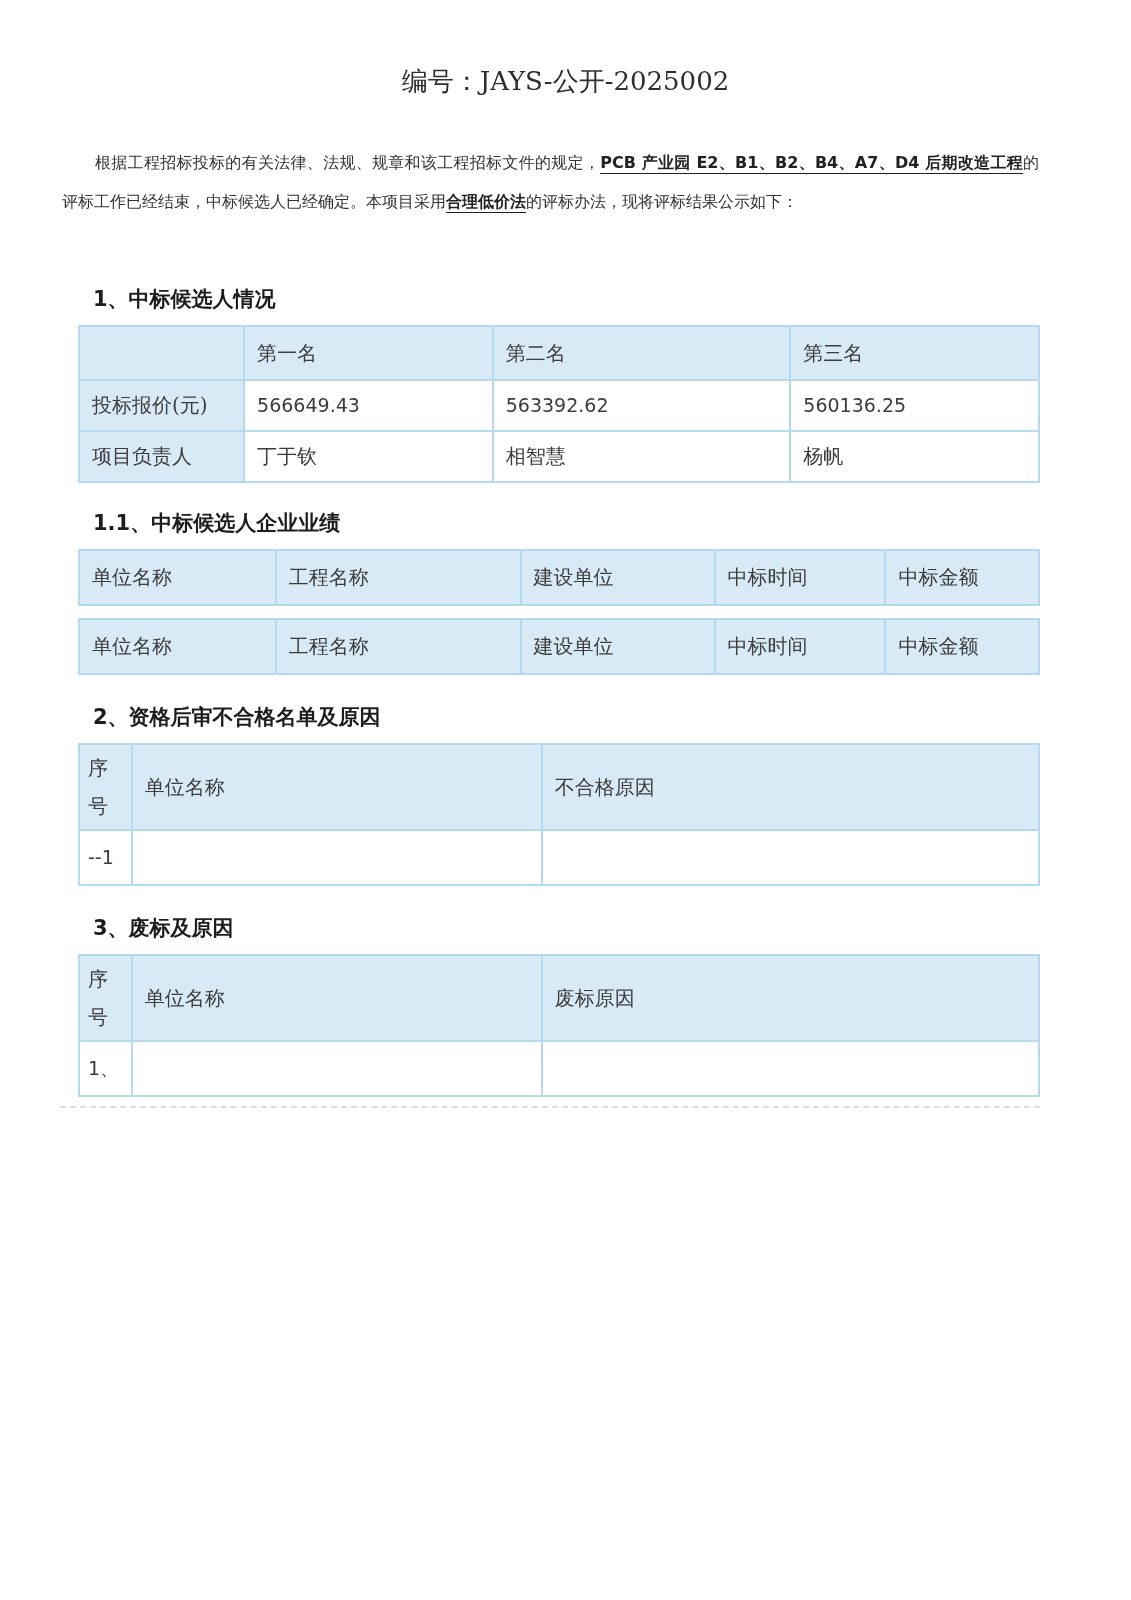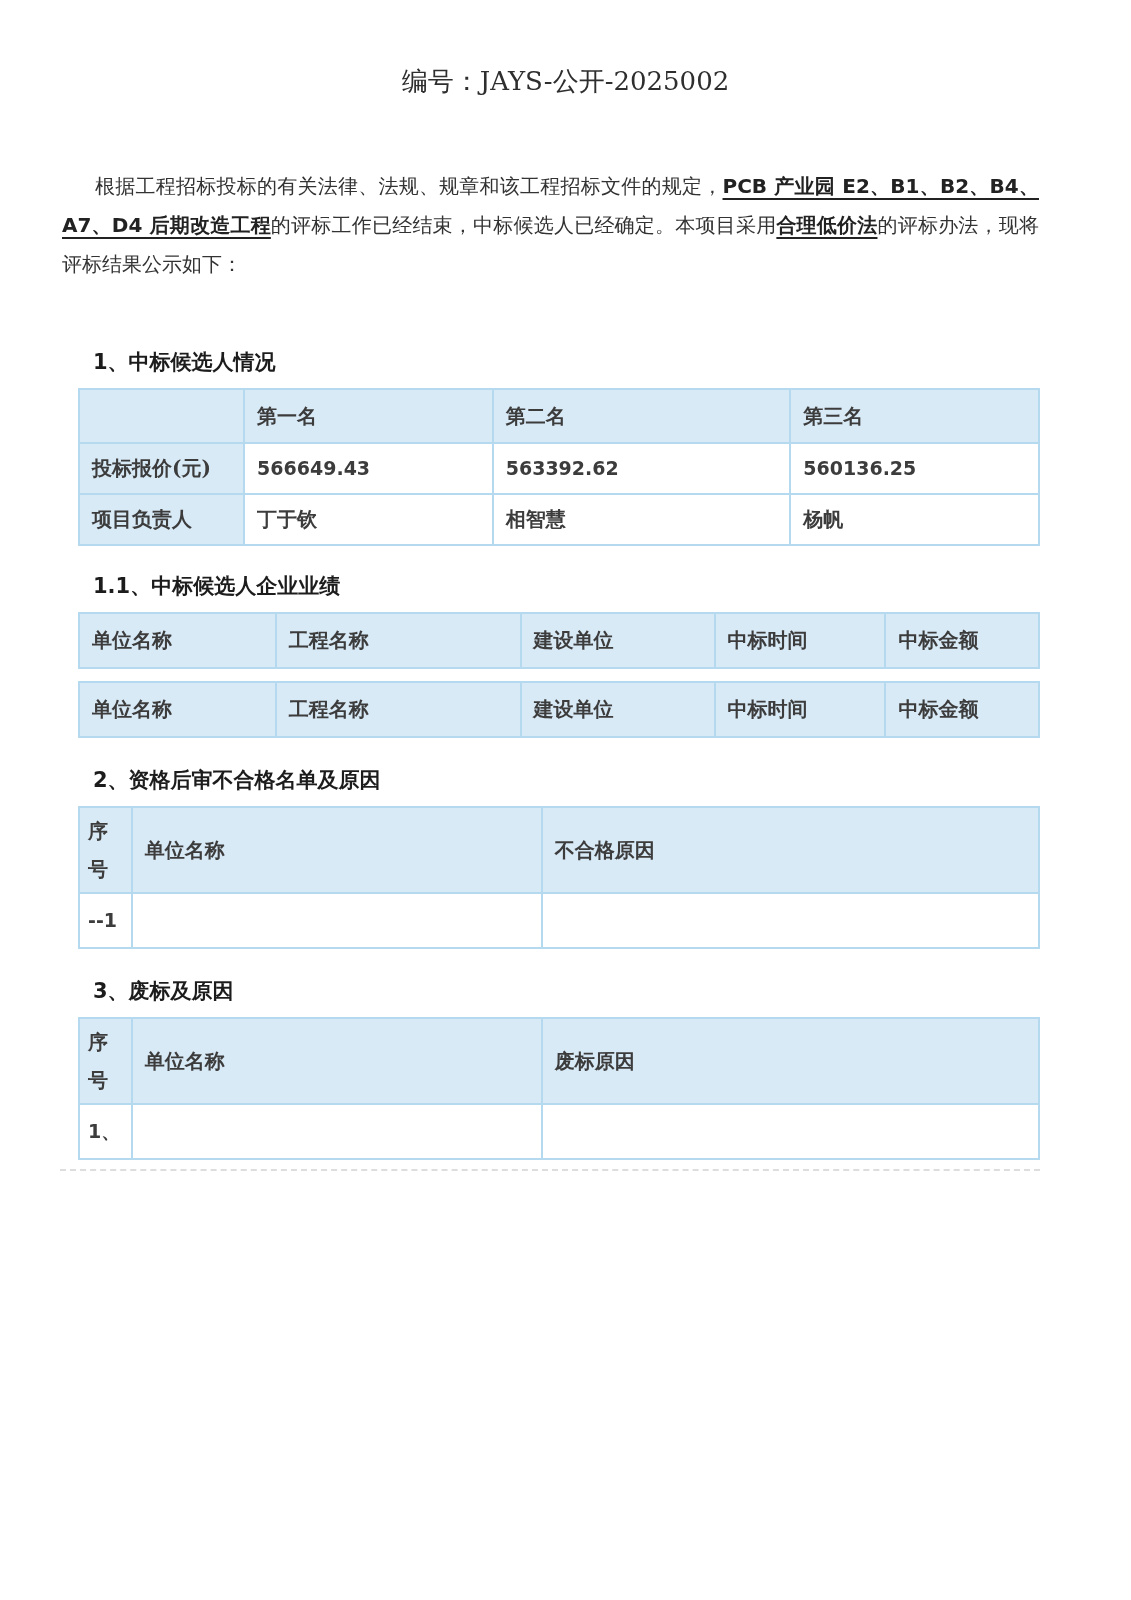--- a/index.html
+++ b/index.html
@@ -29,22 +29,22 @@
     color: #161616;
     font-family: "DejaVu Serif", "Liberation Serif", serif;
   }
   .doc-number {
     margin-top: 64px;
     text-align: center;
     font-size: 26px;
     color: #2e2e2e;
   }
   .intro {
-    margin: 68px 92px 0 62px;
-    font-size: 20px;
+    margin: 44px 92px 0 62px;
+    font-size: 16px;
     line-height: 39px;
     text-indent: 33px;
     text-align: justify;
     color: #333333;
   }
   .bu {
     font-family: "DejaVu Sans", "Liberation Sans", sans-serif;
     font-weight: bold;
     text-decoration: underline;
     text-underline-offset: 5px;
@@ -64,21 +64,21 @@
   table.tbl {
     border-collapse: collapse;
     table-layout: fixed;
     width: 962px;
     margin: 12px 0 0 78px;
     font-size: 20px;
   }
   .tbl th, .tbl td {
     border: 2px solid var(--border-blue);
     padding: 4px 12px;
-    font-weight: bold;
+    font-weight: normal;
     text-align: left;
     vertical-align: middle;
     line-height: 2.05;
     color: var(--text-dark);
     overflow: hidden;
   }
   .tbl .hd, .tbl .rowlabel { background: var(--header-bg); }
   .tbl .body-cell { background: #ffffff; }
 
   .t1 .r-head   { height: 54px; }

